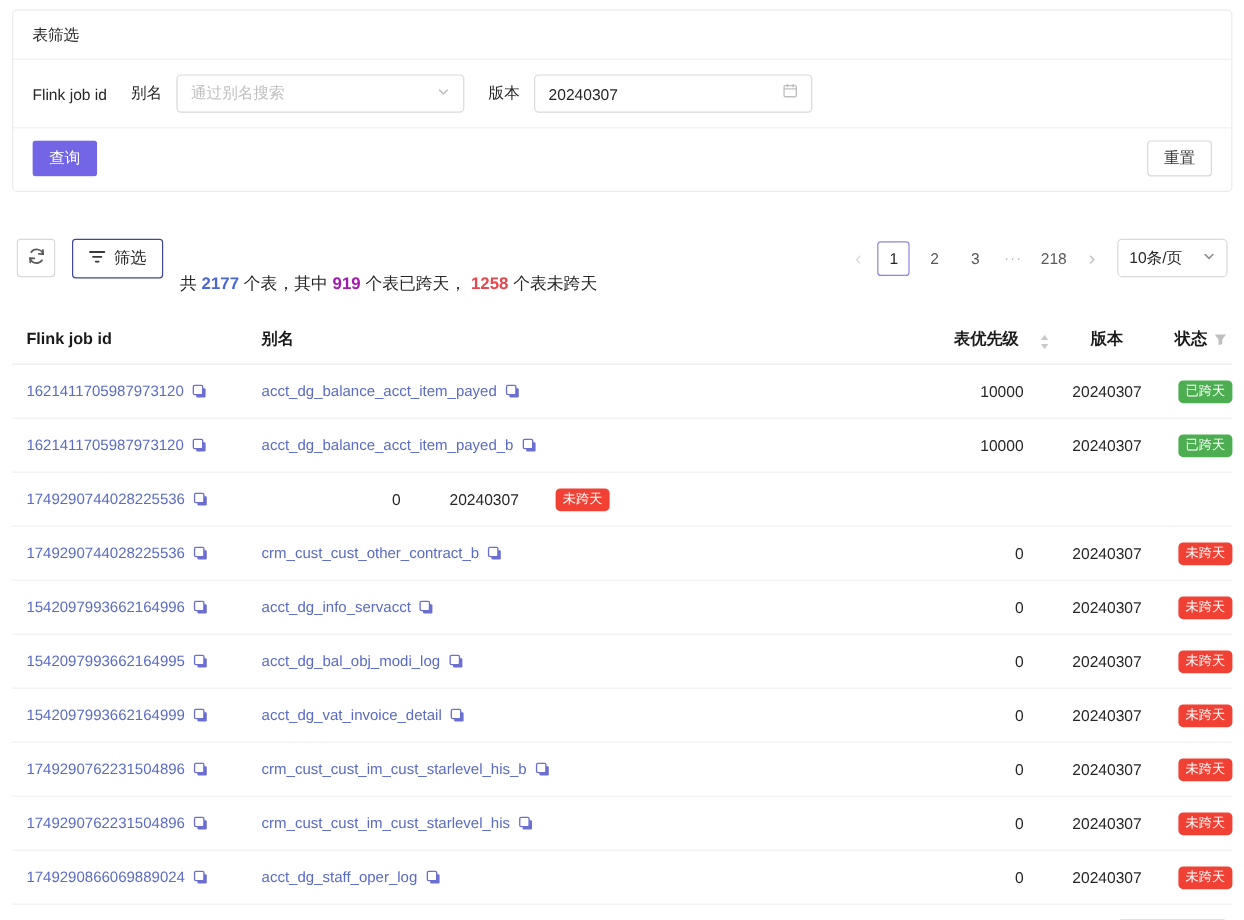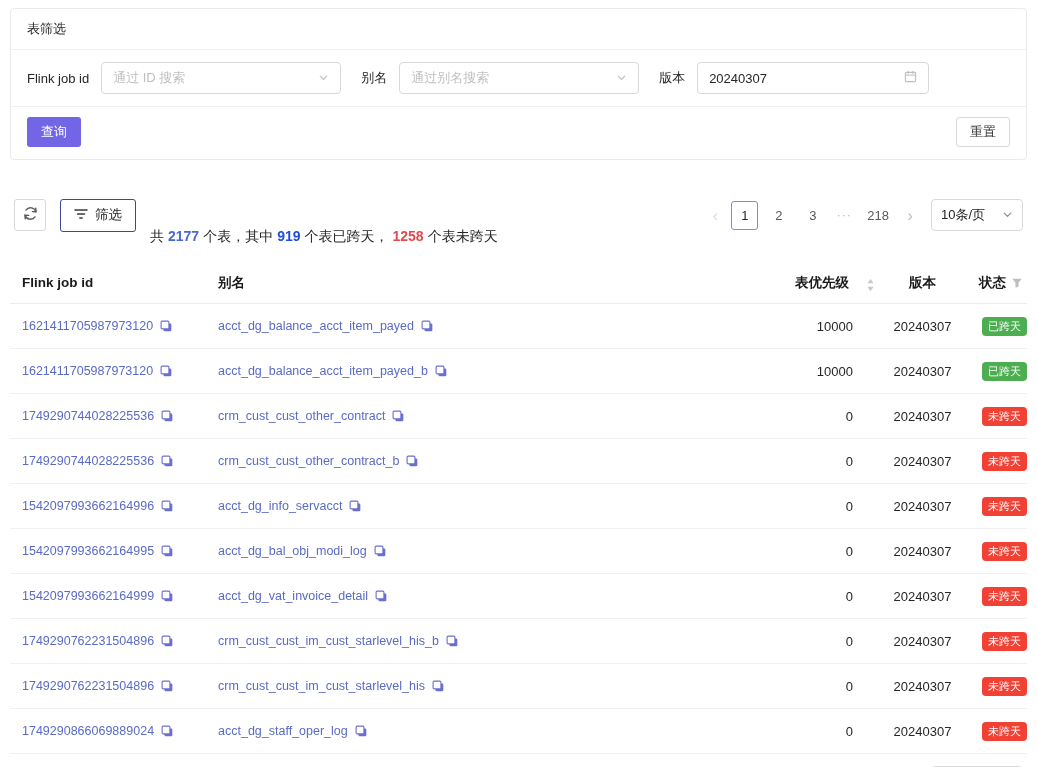--- a/index.html
+++ b/index.html
@@ -40,21 +40,21 @@
   }
   .filter-btn {
     margin-left: 14px; height: 33px; padding: 0 13px;
     border: 1.5px solid #3f4796; border-radius: 3px; background: #fff;
     display: flex; align-items: center; gap: 7px;
     font-size: 13.5px; color: #262626; cursor: pointer; font-family: inherit;
   }
   .summary { margin-left: 14px; font-size: 14px; color: #262626; display: flex; align-items: baseline; gap: 4px; white-space: nowrap; }
   .num { font-weight: 700; }
   .num-total { color: #4968d2; margin-top: 44px; }
-  .num-green { color: #1d4ed8; }
+  .num-green { color: #a21caf; }
   .num-red { color: #e5484d; }
 
   
   .pagination { margin-left: auto; display: flex; align-items: center; gap: 7px; }
   .pg-arrow { font-size: 17px; color: #bfbfbf; width: 18px; text-align: center; cursor: pointer; user-select: none; line-height: 29px; }
   .pg-arrow.disabled { color: #dcdcdc; cursor: default; }
   .pg-item {
     min-width: 27px; height: 29px; line-height: 27px; text-align: center;
     font-size: 13px; color: #595959; border-radius: 3px; cursor: pointer;
     border: 1px solid transparent; padding: 0 4px;
@@ -95,26 +95,20 @@
 </head>
 <body>
 
 <div class="page">
 
   <section class="filter-card">
     <div class="card-header">表筛选</div>
 
     <div class="card-filters">
       <span class="f-label">Flink job id</span>
-      <div class="control select">
-        <span class="placeholder">通过 ID 搜索</span>
-        <span><svg width="11" height="11" viewBox="0 0 12 12">
-              <path d="M2.5 4.5 L6 8 L9.5 4.5" fill="none" stroke="#bfbfbf" stroke-width="1.4" stroke-linecap="round" stroke-linejoin="round"></path>
-            </svg></span>
-      </div>
 
       <span class="f-label ml20">别名</span>
       <div class="control select">
         <span class="placeholder">通过别名搜索</span>
         <span><svg width="11" height="11" viewBox="0 0 12 12">
               <path d="M2.5 4.5 L6 8 L9.5 4.5" fill="none" stroke="#bfbfbf" stroke-width="1.4" stroke-linecap="round" stroke-linejoin="round"></path>
             </svg></span>
       </div>
 
       <span class="f-label ml20">版本</span>
@@ -249,29 +243,20 @@
             </span>
     </div>
     <div class="col-priority js-priority">10000</div>
     <div class="col-version js-version">20240307</div>
     <div class="col-status"><span class="badge js-status badge-green">已跨天</span></div>
   </div>
 
   <div class="trow">
     <div class="col-id">
       <span class="link js-id">1749290744028225536</span>
-      <span class="copy">
-              <svg width="13" height="13" viewBox="0 0 14 14">
-                <rect x="3.8" y="3.8" width="8.4" height="8.4" rx="1.2" fill="#6a6fd0"></rect>
-                <rect x="1.2" y="1.2" width="8.4" height="8.4" rx="1.2" fill="#fff" stroke="#6a6fd0" stroke-width="1.2"></rect>
-              </svg>
-            </span>
-    </div>
-    <div class="col-alias">
-      <span class="link js-alias">crm_cust_cust_other_contract</span>
       <span class="copy">
               <svg width="13" height="13" viewBox="0 0 14 14">
                 <rect x="3.8" y="3.8" width="8.4" height="8.4" rx="1.2" fill="#6a6fd0"></rect>
                 <rect x="1.2" y="1.2" width="8.4" height="8.4" rx="1.2" fill="#fff" stroke="#6a6fd0" stroke-width="1.2"></rect>
               </svg>
             </span>
     </div>
     <div class="col-priority js-priority">0</div>
     <div class="col-version js-version">20240307</div>
     <div class="col-status"><span class="badge js-status badge-red">未跨天</span></div>

